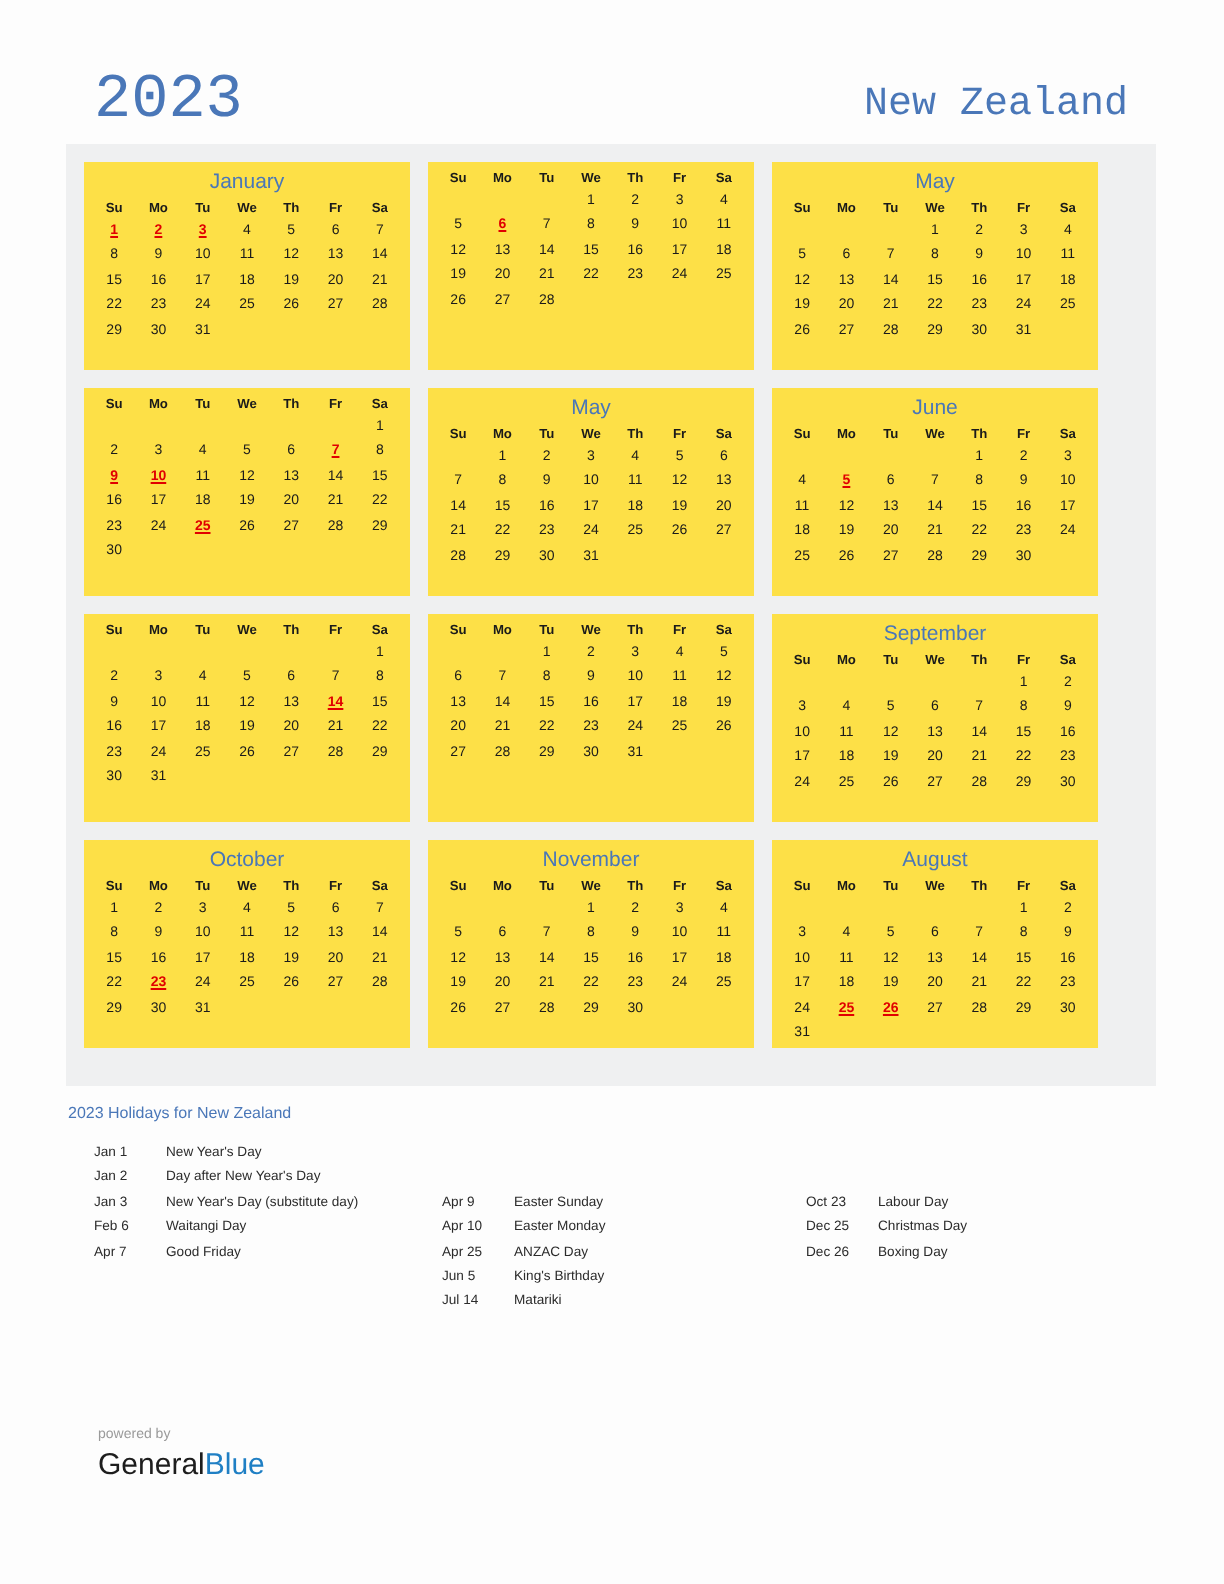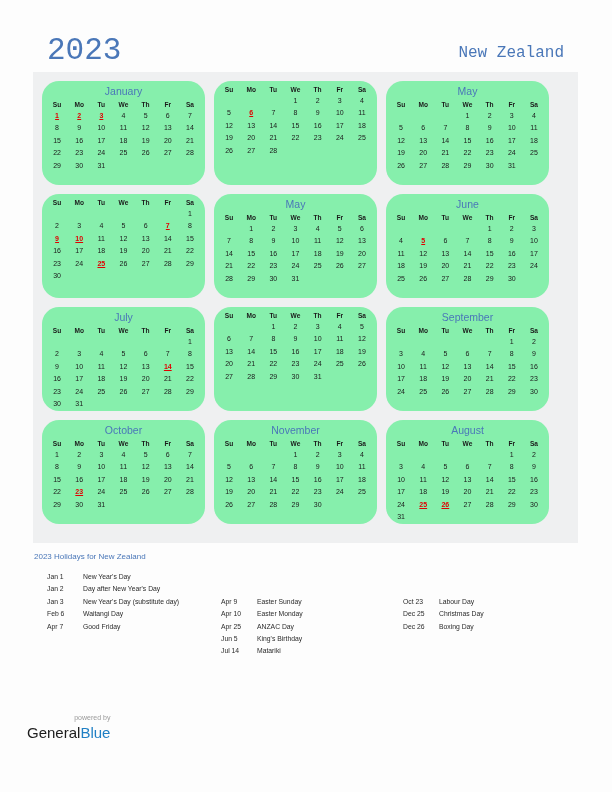--- a/index.html
+++ b/index.html
@@ -33,21 +33,21 @@
     font-size: 31px;
     font-weight: 400;
     color: #4a77b8;
     letter-spacing: 0px;
     line-height: 34px;
   }
   .country-title {
     position: absolute;
     right: 48px;
     top: 44px;
-    font-size: 16px;
+    font-size: 20px;
     font-weight: 400;
     color: #4a77b8;
     line-height: 18px;
   }
 
   
   .calendar-panel {
     position: absolute;
     left: 33px;
     top: 72px;
@@ -61,26 +61,25 @@
     top: 0;
     width: 545px;
     display: flex;
     flex-wrap: wrap;
     padding: 9px 0 0 0;
     box-sizing: border-box;
   }
   .month-card {
     width: 163px;
     height: 104px;
-    background: #86efac;
+    background: #fde047;
     margin: 0 0 9px 9px;
     box-sizing: border-box;
     padding: 3px 4px 0 4px;
     position: relative;
-    border-radius: 17px;
   }
   .month-name {
     text-align: center;
     color: #4a77b8;
     font-size: 10.5px;
     font-weight: 400;
     line-height: 14px;
     margin-bottom: 1px;
   }
   table.month-table {
@@ -152,23 +151,22 @@
     flex: 0 0 36px;
   }
   .holiday-name {
     font-size: 6.8px;
     color: #2b2b2b;
   }
 
   
   .footer {
     position: absolute;
-    left: 27px;
+    left: 49px;
     top: 713px;
-    text-align: right;
   }
   .powered-by {
     font-size: 7px;
     color: #9a9a9a;
     line-height: 10px;
     margin-bottom: 1px;
     font-weight: 400;
   }
   .brand {
     font-size: 15px;
@@ -567,21 +565,20 @@
               <td>27</td>
               <td>28</td>
               <td>29</td>
               <td>30</td>
               <td class="empty"></td>
             </tr>
           </tbody>
         </table>
       </div>
       <div class="month-card">
-        <div class="month-name">July</div>
         <table class="month-table">
           <thead>
             <tr>
               <th>Su</th>
               <th>Mo</th>
               <th>Tu</th>
               <th>We</th>
               <th>Th</th>
               <th>Fr</th>
               <th>Sa</th>

